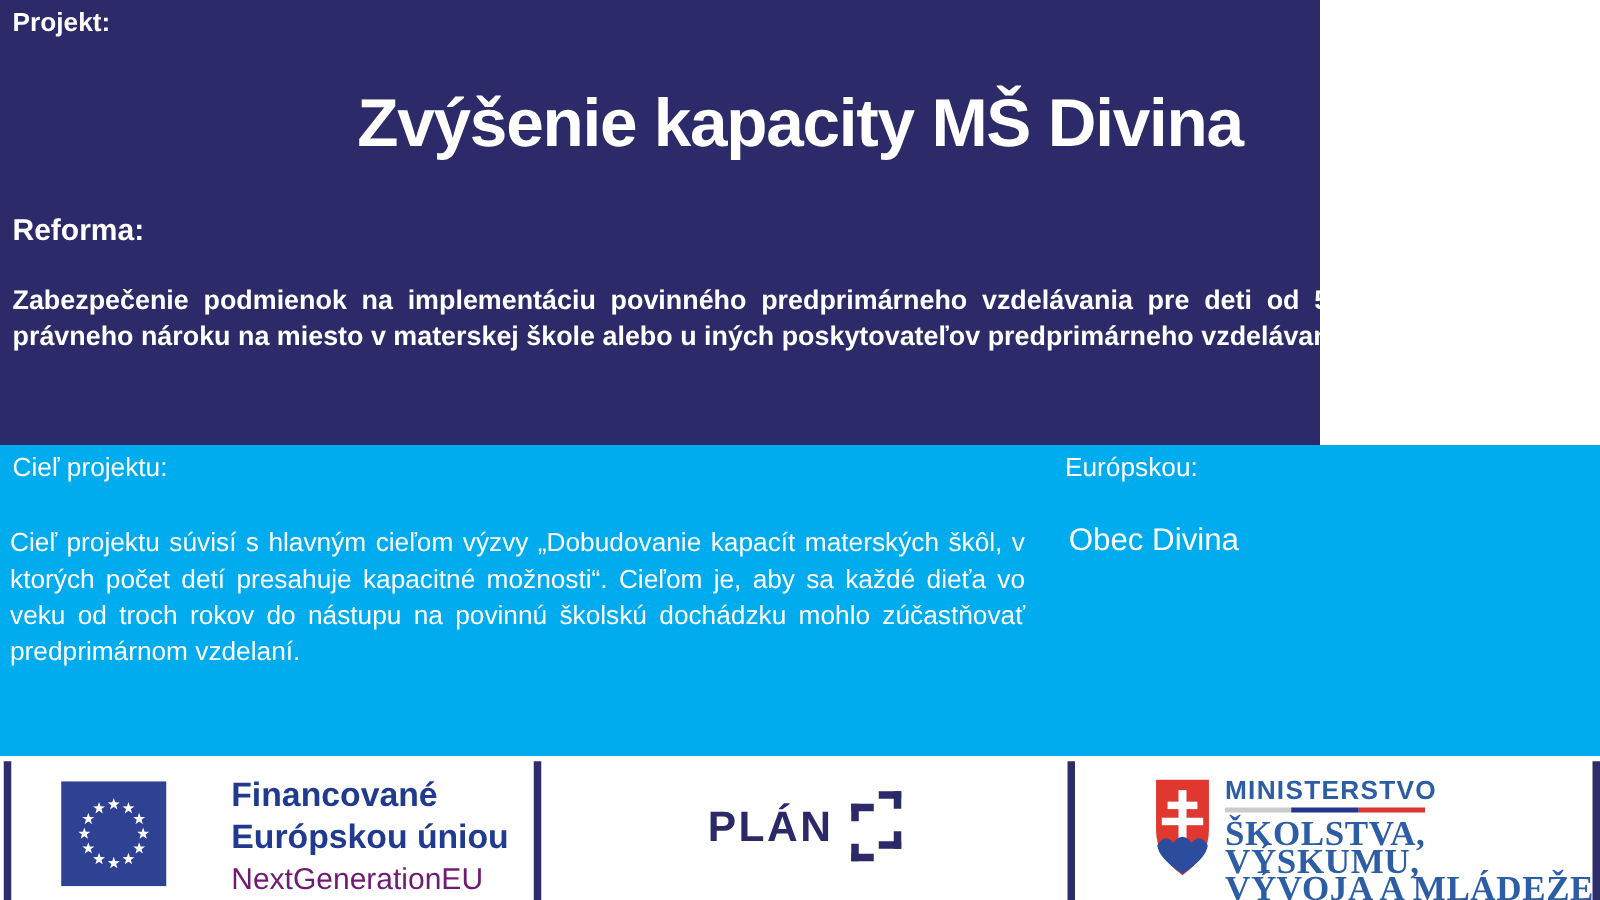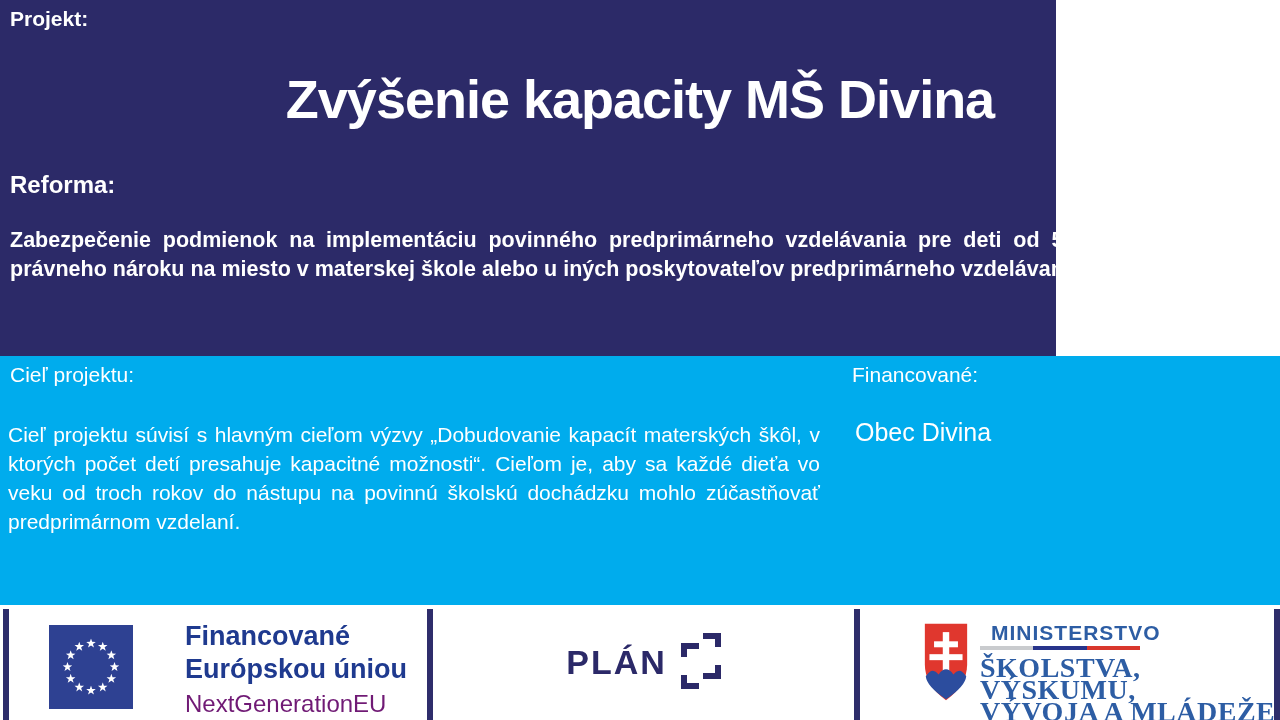--- a/index.html
+++ b/index.html
@@ -83,21 +83,21 @@
   .bracket.left  { transform: translateY(3px); margin-right: 3px; }
   .bracket.right { transform: translateY(-7px); margin-left: 3px; }
   .bracket.left::before  { content:""; position:absolute; top:0; left:0; width:12px; height:8px; border-left:6px solid #2b2968; border-top:6px solid #2b2968; }
   .bracket.left::after   { content:""; position:absolute; bottom:0; left:0; width:12px; height:8px; border-left:6px solid #2b2968; border-bottom:6px solid #2b2968; }
   .bracket.right::before { content:""; position:absolute; top:0; right:0; width:12px; height:8px; border-right:6px solid #2b2968; border-top:6px solid #2b2968; }
   .bracket.right::after  { content:""; position:absolute; bottom:0; right:0; width:12px; height:8px; border-right:6px solid #2b2968; border-bottom:6px solid #2b2968; }
 
   
   .coat { position: absolute; left: 923px; top: 17px; }
   .ministry-text { position: absolute; left: 980px; top: 16px; color: #2d5da4; }
-  .ministry-name { font-size: 21px; font-weight: bold; letter-spacing: 1px; line-height: 23px; margin-left: 11px; }
+  .ministry-name { font-size: 21px; font-weight: bold; letter-spacing: 1px; line-height: 23px; }
   .ministry-underline { display: flex; width: 160px; height: 4px; margin: 2px 0 7px 0; }
   .ministry-underline .seg1 { flex: 1; background: #c9cbce; }
   .ministry-underline .seg2 { flex: 1; background: #27348b; }
   .ministry-underline .seg3 { flex: 1; background: #d9372d; }
   .ministry-line { font-size: 28px; font-weight: bold; line-height: 22px; letter-spacing: 0.5px; font-family: Liberation Serif, serif; }
 </style>
 </head>
 <body>
 
 <div class="poster">
@@ -105,21 +105,21 @@
   <div class="section-top">
     <div class="project-label">Projekt:</div>
     <h1 class="page-title">Zvýšenie kapacity MŠ Divina</h1>
     <div class="reform-label">Reforma:</div>
     <p class="reform-text">Zabezpečenie podmienok na implementáciu povinného predprimárneho vzdelávania pre deti od 5 rokov a zavedenie právneho nároku na miesto v materskej škole alebo u iných poskytovateľov predprimárneho vzdelávania od 3 rokov.</p>
   </div>
 
   <div class="section-mid">
     <div class="goal-label">Cieľ projektu:</div>
     <p class="goal-text">Cieľ projektu súvisí s hlavným cieľom výzvy „Dobudovanie kapacít materských škôl, v ktorých počet detí presahuje kapacitné možnosti“. Cieľom je, aby sa každé dieťa vo veku od troch rokov do nástupu na povinnú školskú dochádzku mohlo zúčastňovať predprimárnom vzdelaní.</p>
-    <div class="recipient-label">Financované:</div>
+    <div class="recipient-label">Európskou:</div>
     <div class="recipient-value">Obec Divina</div>
   </div>
 
   <div class="section-logos">
     <div class="vbar b1"></div>
     <div class="vbar b2"></div>
     <div class="vbar b3"></div>
     <div class="vbar b4"></div>
 
     <div class="eu-flag">

